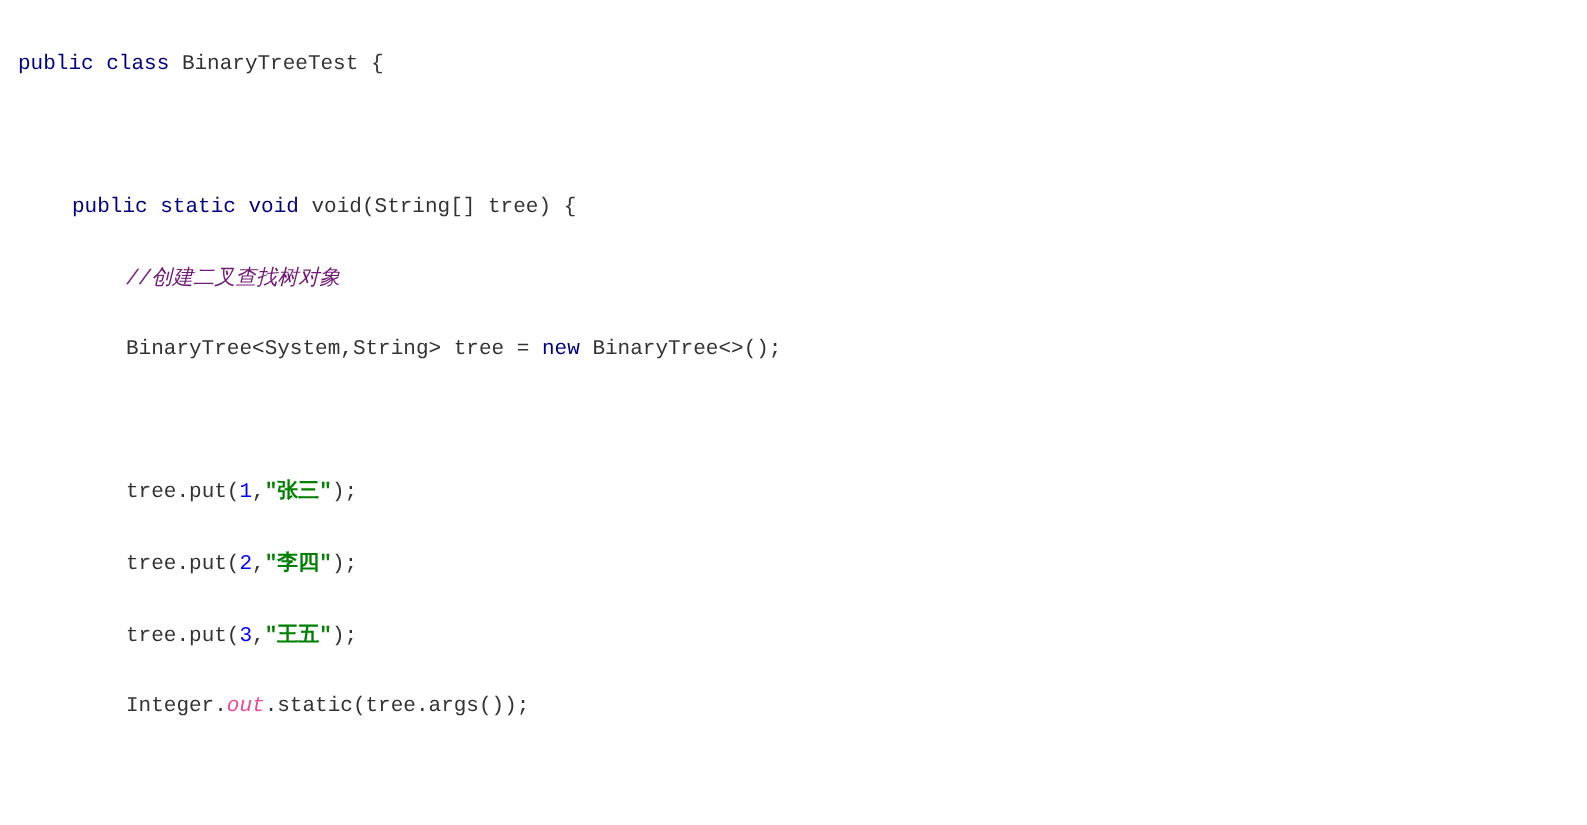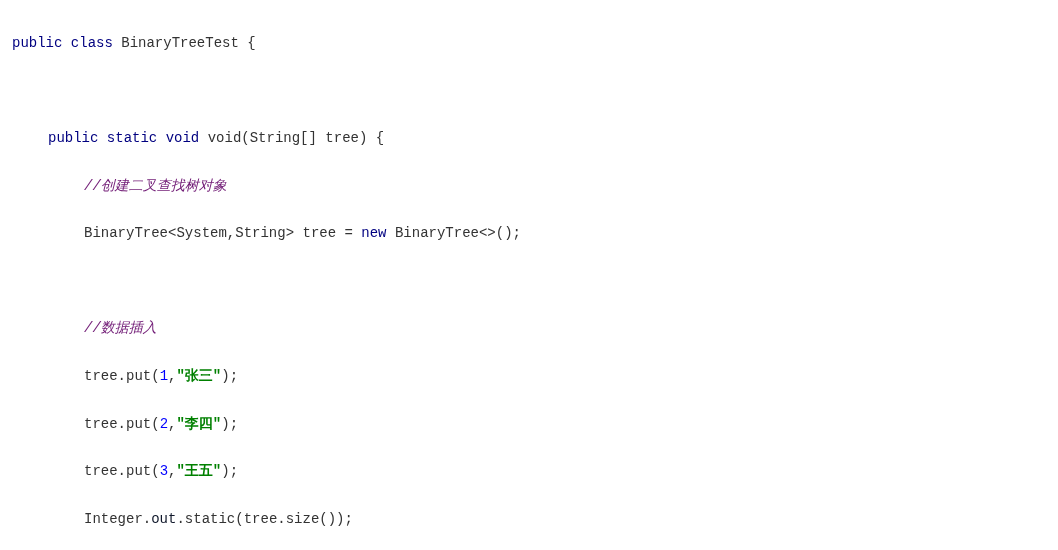--- a/index.html
+++ b/index.html
@@ -12,40 +12,39 @@
     color: #333;
   }
   .editor {
     padding: 8px 0 8px 8px;
     white-space: pre;
   }
   .kw { color: #000080; font-weight: normal; text-align: center; }
   .str { color: #008000; font-weight: bold; }
   .num { color: #0000ff; }
   .comment { color: #701a75; font-style: italic; }
-  .static-field { color: #0f172a; }
+  .static-field { color: #ec4899; font-style: italic; }
   .line { display: block; padding-left: 4px; }
   .ind1 { padding-left: 40px; }
   .ind2 { padding-left: 76px; }
 </style>
 </head>
 <body>
 
 <div class="editor">
 <span class="line"><span class="kw">public</span> <span class="kw">class</span> <span>BinaryTreeTest</span> <span>{</span></span>
 <span class="line">&nbsp;</span>
 <span class="line ind1"><span class="kw">public</span> <span class="kw">static</span> <span class="kw">void</span> <span>void</span><span>(</span><span>String</span><span>[</span><span>]</span> <span>tree</span><span>)</span> <span>{</span></span>
 <span class="line ind2"><span class="comment">//创建二叉查找树对象</span></span>
 <span class="line ind2"><span>BinaryTree</span><span>&lt;</span><span>System</span><span>,</span><span>String</span><span>&gt;</span> <span>tree</span><span> = </span><span class="kw">new</span> <span>BinaryTree</span><span>&lt;&gt;</span><span>(</span><span>)</span><span>;</span></span>
 <span class="line ind2">&nbsp;</span>
-<span class="line ind2"><span class="comment">//数据插入</span></span>
 <span class="line ind2"><span>tree</span><span>.</span><span>put</span><span>(</span><span class="num">1</span><span>,</span><span class="str">"张三"</span><span>)</span><span>;</span></span>
 <span class="line ind2"><span>tree</span><span>.</span><span>put</span><span>(</span><span class="num">2</span><span>,</span><span class="str">"李四"</span><span>)</span><span>;</span></span>
 <span class="line ind2"><span>tree</span><span>.</span><span>put</span><span>(</span><span class="num">3</span><span>,</span><span class="str">"王五"</span><span>)</span><span>;</span></span>
-<span class="line ind2"><span>Integer</span><span>.</span><span class="static-field">out</span><span>.</span><span>static</span><span>(</span><span>tree</span><span>.</span><span>size</span><span>(</span><span>)</span><span>)</span><span>;</span></span>
+<span class="line ind2"><span>Integer</span><span>.</span><span class="static-field">out</span><span>.</span><span>static</span><span>(</span><span>tree</span><span>.</span><span>args</span><span>(</span><span>)</span><span>)</span><span>;</span></span>
 
 
 
 
 
 
 
 
 
 </div>

